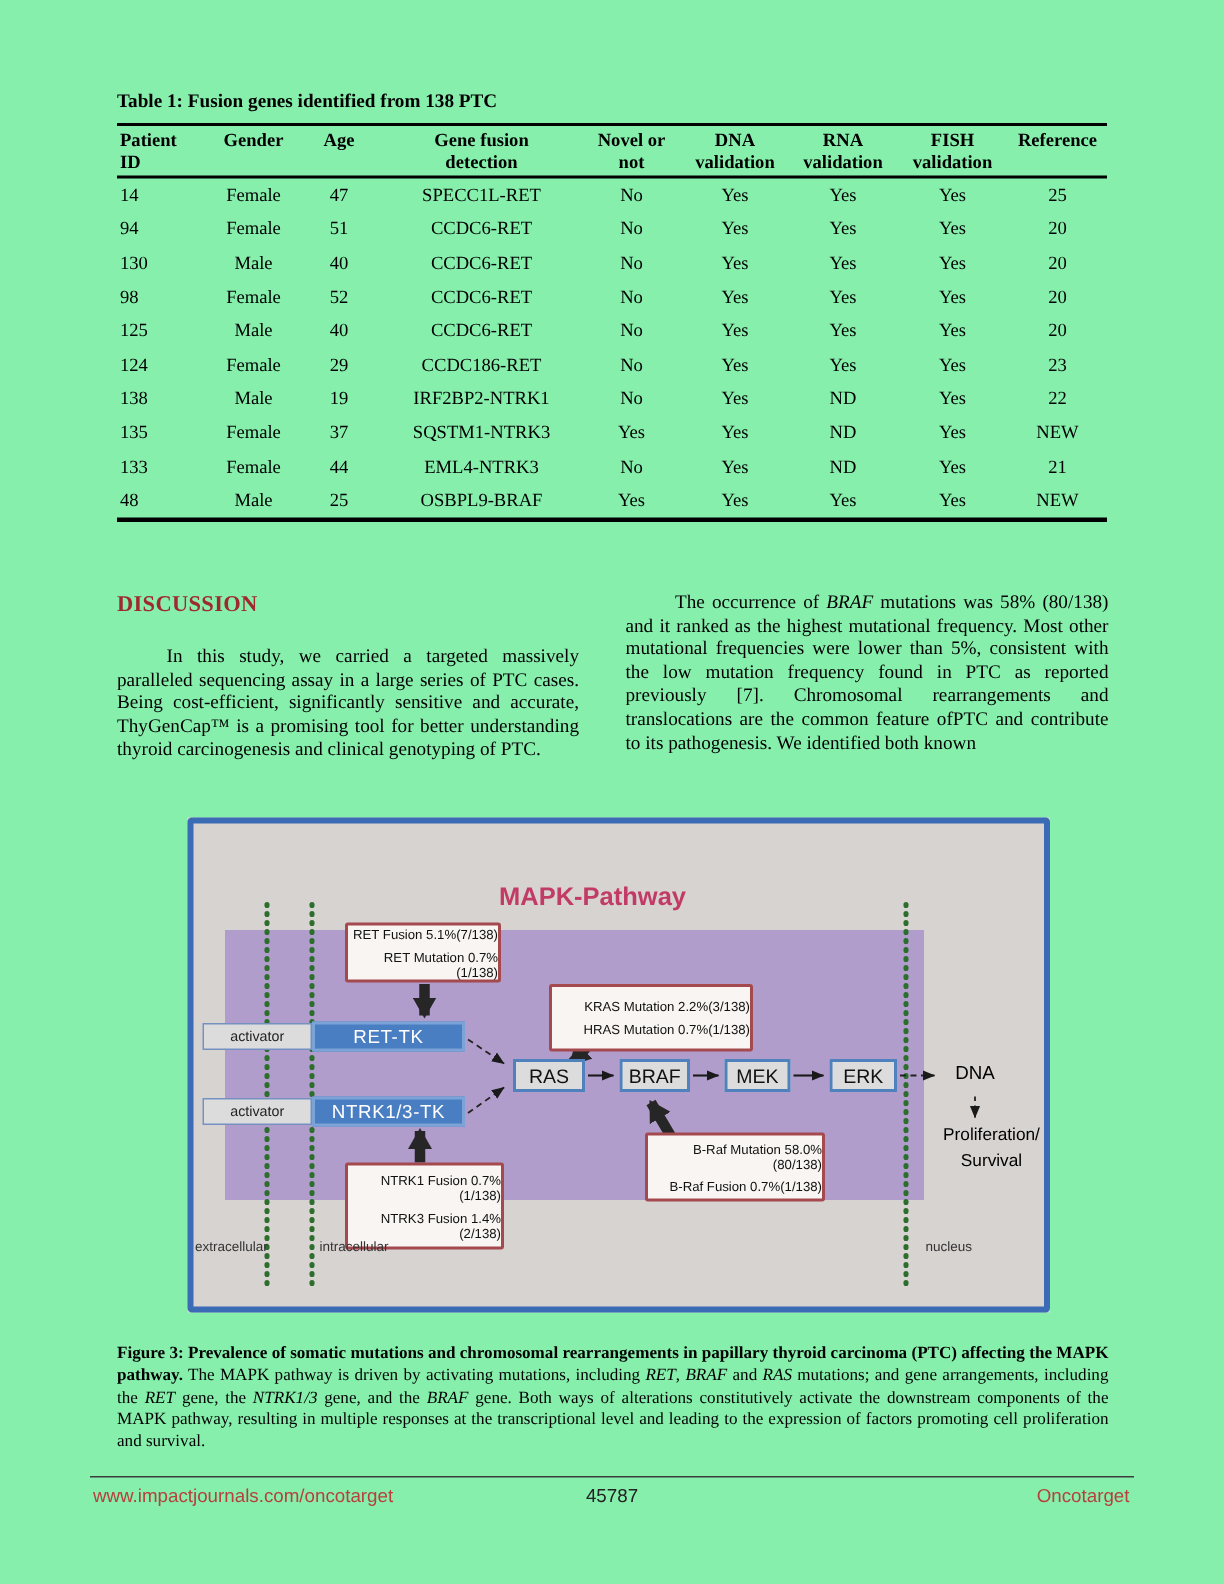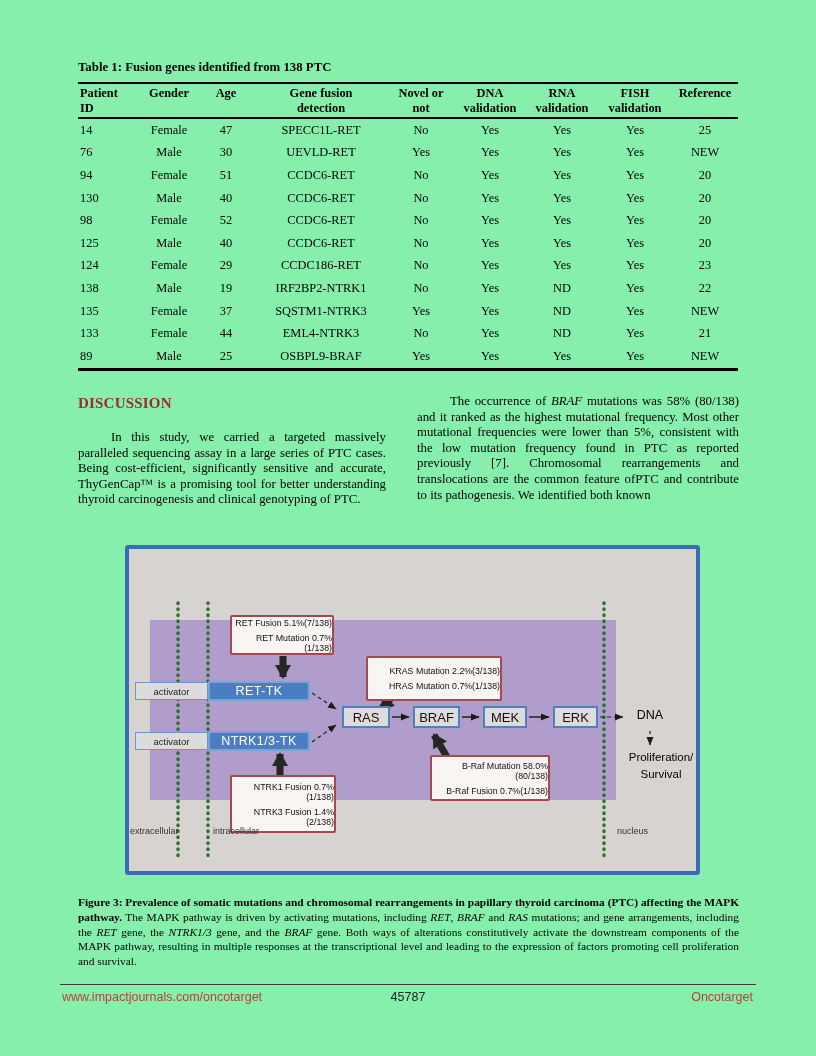--- a/index.html
+++ b/index.html
@@ -115,31 +115,20 @@
             <td>Female</td>
             <td>47</td>
             <td>SPECC1L-RET</td>
             <td>No</td>
             <td>Yes</td>
             <td>Yes</td>
             <td>Yes</td>
             <td>25</td>
           </tr>
           <tr>
-            <td>76</td>
-            <td>Male</td>
-            <td>30</td>
-            <td>UEVLD-RET</td>
-            <td>Yes</td>
-            <td>Yes</td>
-            <td>Yes</td>
-            <td>Yes</td>
-            <td>NEW</td>
-          </tr>
-          <tr>
             <td>94</td>
             <td>Female</td>
             <td>51</td>
             <td>CCDC6-RET</td>
             <td>No</td>
             <td>Yes</td>
             <td>Yes</td>
             <td>Yes</td>
             <td>20</td>
           </tr>
@@ -214,21 +203,21 @@
             <td>Female</td>
             <td>44</td>
             <td>EML4-NTRK3</td>
             <td>No</td>
             <td>Yes</td>
             <td>ND</td>
             <td>Yes</td>
             <td>21</td>
           </tr>
           <tr>
-            <td>89</td>
+            <td>48</td>
             <td>Male</td>
             <td>25</td>
             <td>OSBPL9-BRAF</td>
             <td>Yes</td>
             <td>Yes</td>
             <td>Yes</td>
             <td>Yes</td>
             <td>NEW</td>
           </tr>
         </tbody>
@@ -268,20 +257,21 @@
       <line x1="267" y1="172" x2="284" y2="172" stroke="#1a1a1a" stroke-width="1.4" marker-end="url(#mthin)"></line>
       <line x1="337" y1="172" x2="354" y2="172" stroke="#1a1a1a" stroke-width="1.4" marker-end="url(#mthin)"></line>
       <line x1="404" y1="172" x2="424" y2="172" stroke="#1a1a1a" stroke-width="1.4" marker-end="url(#mthin)"></line>
 
       <line x1="187" y1="148" x2="211" y2="164" stroke="#222" stroke-width="1.2" stroke-dasharray="4,3" marker-end="url(#mthin)"></line>
       <line x1="187" y1="197" x2="211" y2="180" stroke="#222" stroke-width="1.2" stroke-dasharray="4,3" marker-end="url(#mthin)"></line>
       <line x1="475" y1="172" x2="498" y2="172" stroke="#222" stroke-width="1.2" stroke-dasharray="4,3" marker-end="url(#mthin)"></line>
       <line x1="525" y1="186" x2="525" y2="200" stroke="#222" stroke-width="1.2" stroke-dasharray="3,3" marker-end="url(#mthin)"></line>
     </svg>
 
+    <div class="figure-title">MAPK-Pathway</div>
 
     <div class="annot annot-ret">
       <div>RET Fusion 5.1%(7/138)</div>
       <div>RET Mutation 0.7%(1/138)</div>
     </div>
     <div class="annot annot-ras">
       <div>KRAS Mutation 2.2%(3/138)</div>
       <div>HRAS Mutation 0.7%(1/138)</div>
     </div>
     <div class="annot annot-ntrk">

